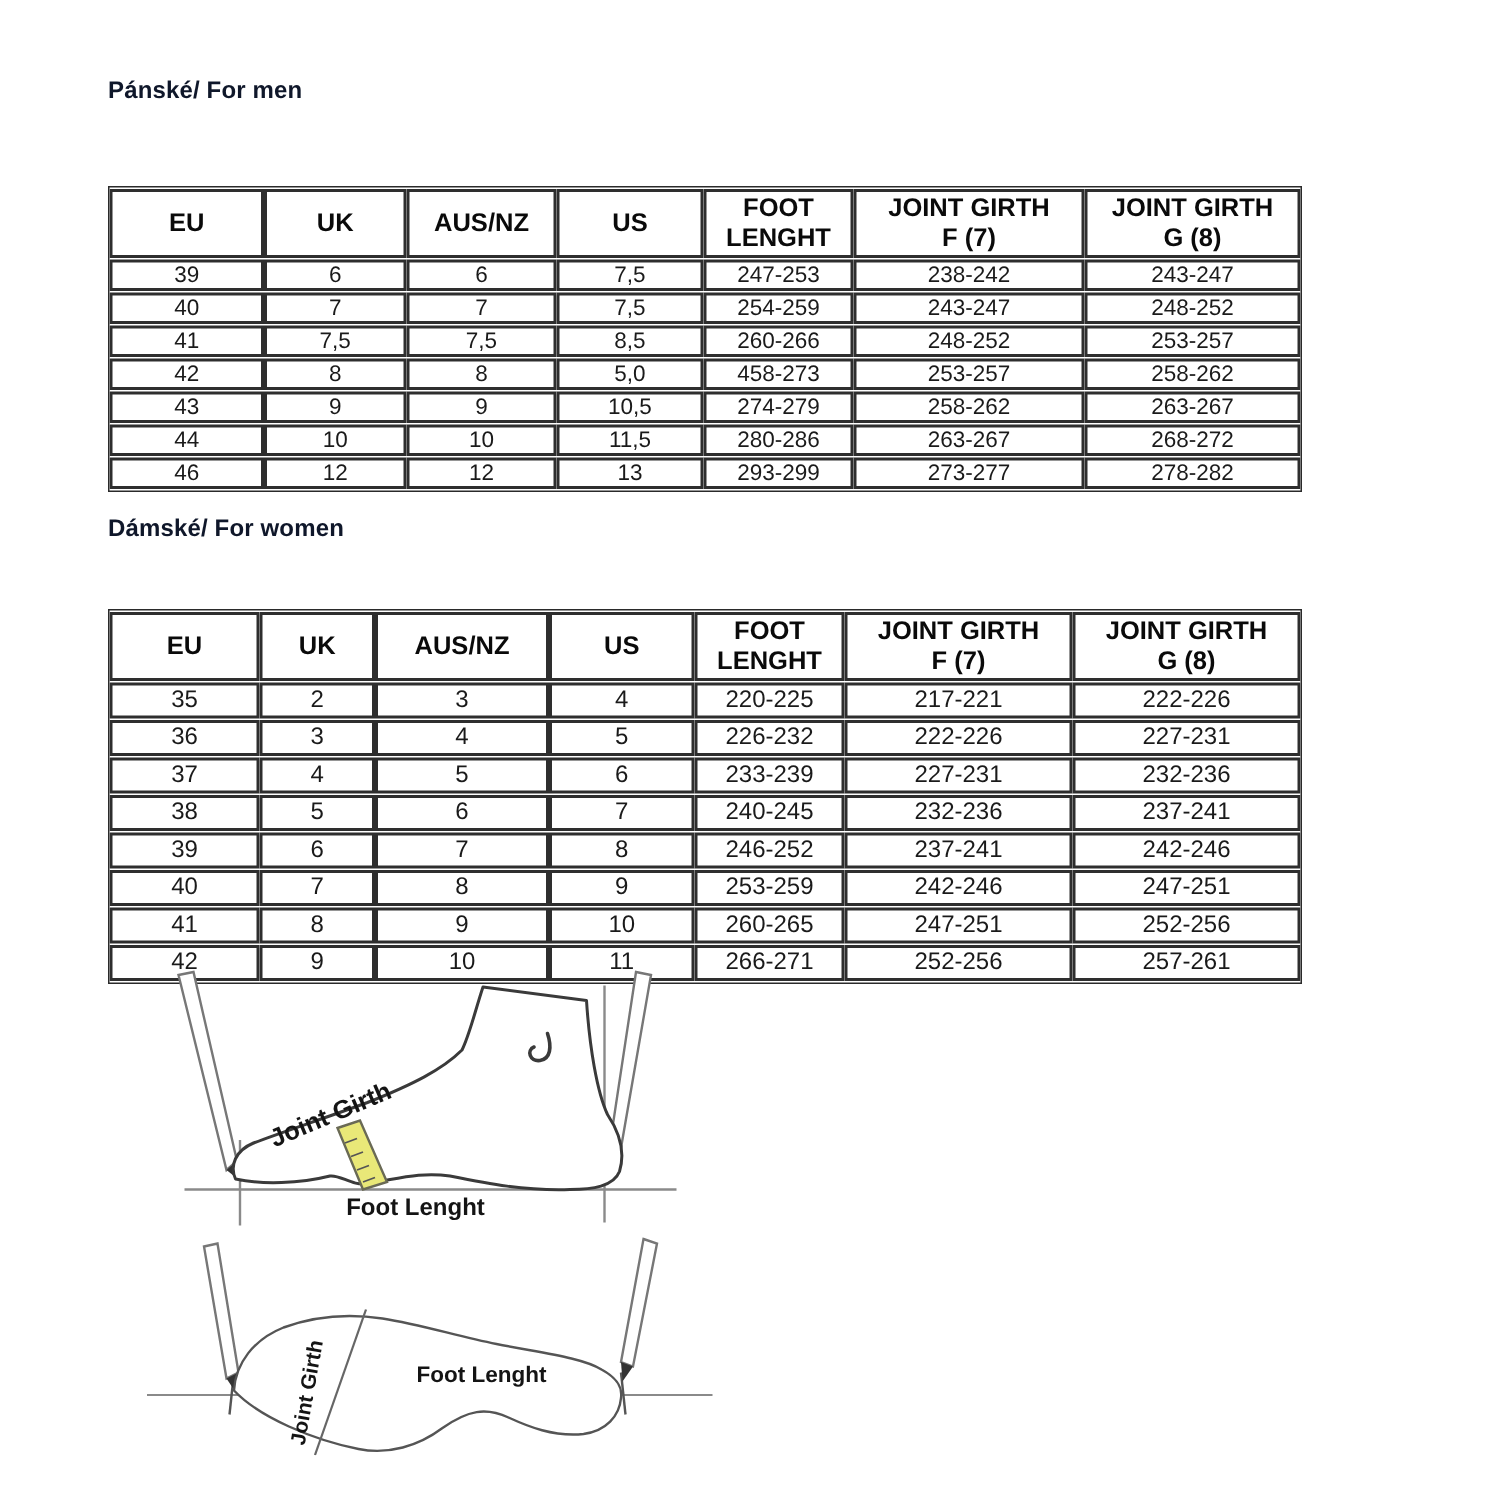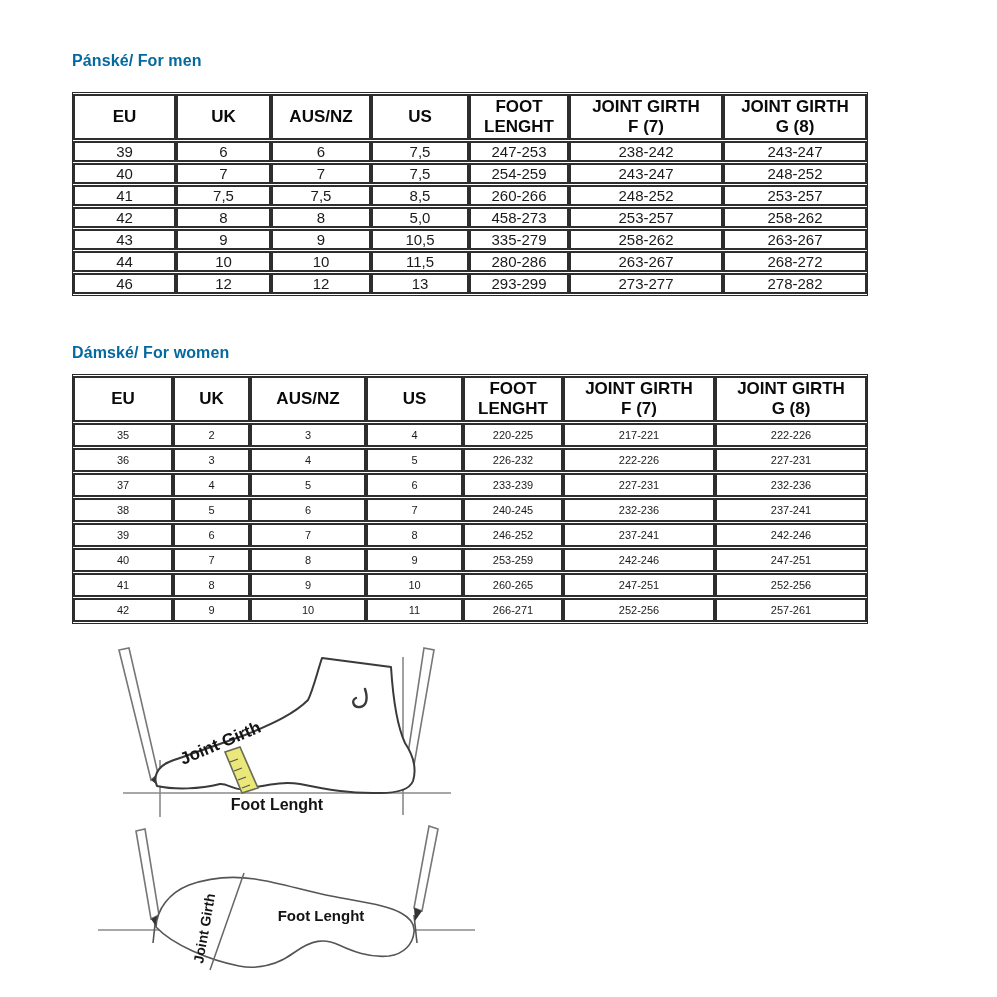--- a/index.html
+++ b/index.html
@@ -6,33 +6,34 @@
   body {
     width:997px; height:997px;
     background:#ffffff;
     font-family:"Liberation Sans", sans-serif;
     color:#111;
   }
   .page { position:relative; width:997px; height:997px; overflow:hidden; background:#fff; }
 
   .section-title {
     position:absolute; left:72px;
-    font-size:16px; font-weight:bold; color:#0369a1;
+    font-size:16px; font-weight:bold; color:#0f172a;
     letter-spacing:0.1px;
     white-space:nowrap;
   }
   #men-title   { top:52px; }
   #women-title { top:344px; }
 
   table.size-table {
     position:absolute; left:72px; width:794px;
     border-collapse:separate; border-spacing:0 1px;
     table-layout:fixed;
     border:1px solid #2a2a2a;
     background:#fff;
+    margin-top:32px;
   }
   #men-table   { top:92px; }
   #women-table { top:374px; }
 
   table.size-table th, table.size-table td {
     border:2px solid #2e2e2e;
     background:#fff;
     text-align:center;
     vertical-align:middle;
     padding:0;
@@ -40,21 +41,21 @@
   }
   table.size-table th {
     height:42px;
     font-size:17px; font-weight:bold; line-height:1.18;
     color:#0a0a0a;
   }
   table.size-table td {
     font-size:15px; color:#1a1a1a;
   }
   #men-table td   { height:17px; }
-  #women-table td { height:20px; font-size:11px; }
+  #women-table td { height:20px; font-size:16px; }
 
   .diagram { position:absolute; }
   #side-diagram { left:95px; top:643px; }
   #sole-diagram { left:93px; top:821px; }
 
   svg text.diagram-label {
     font-family:"Liberation Sans", sans-serif;
     font-weight:bold;
     fill:#141414;
   }
@@ -139,21 +140,21 @@
           <td>5,0</td>
           <td>458-273</td>
           <td>253-257</td>
           <td>258-262</td>
         </tr>
         <tr>
           <td>43</td>
           <td>9</td>
           <td>9</td>
           <td>10,5</td>
-          <td>335-279</td>
+          <td>274-279</td>
           <td>258-262</td>
           <td>263-267</td>
         </tr>
         <tr>
           <td>44</td>
           <td>10</td>
           <td>10</td>
           <td>11,5</td>
           <td>280-286</td>
           <td>263-267</td>

